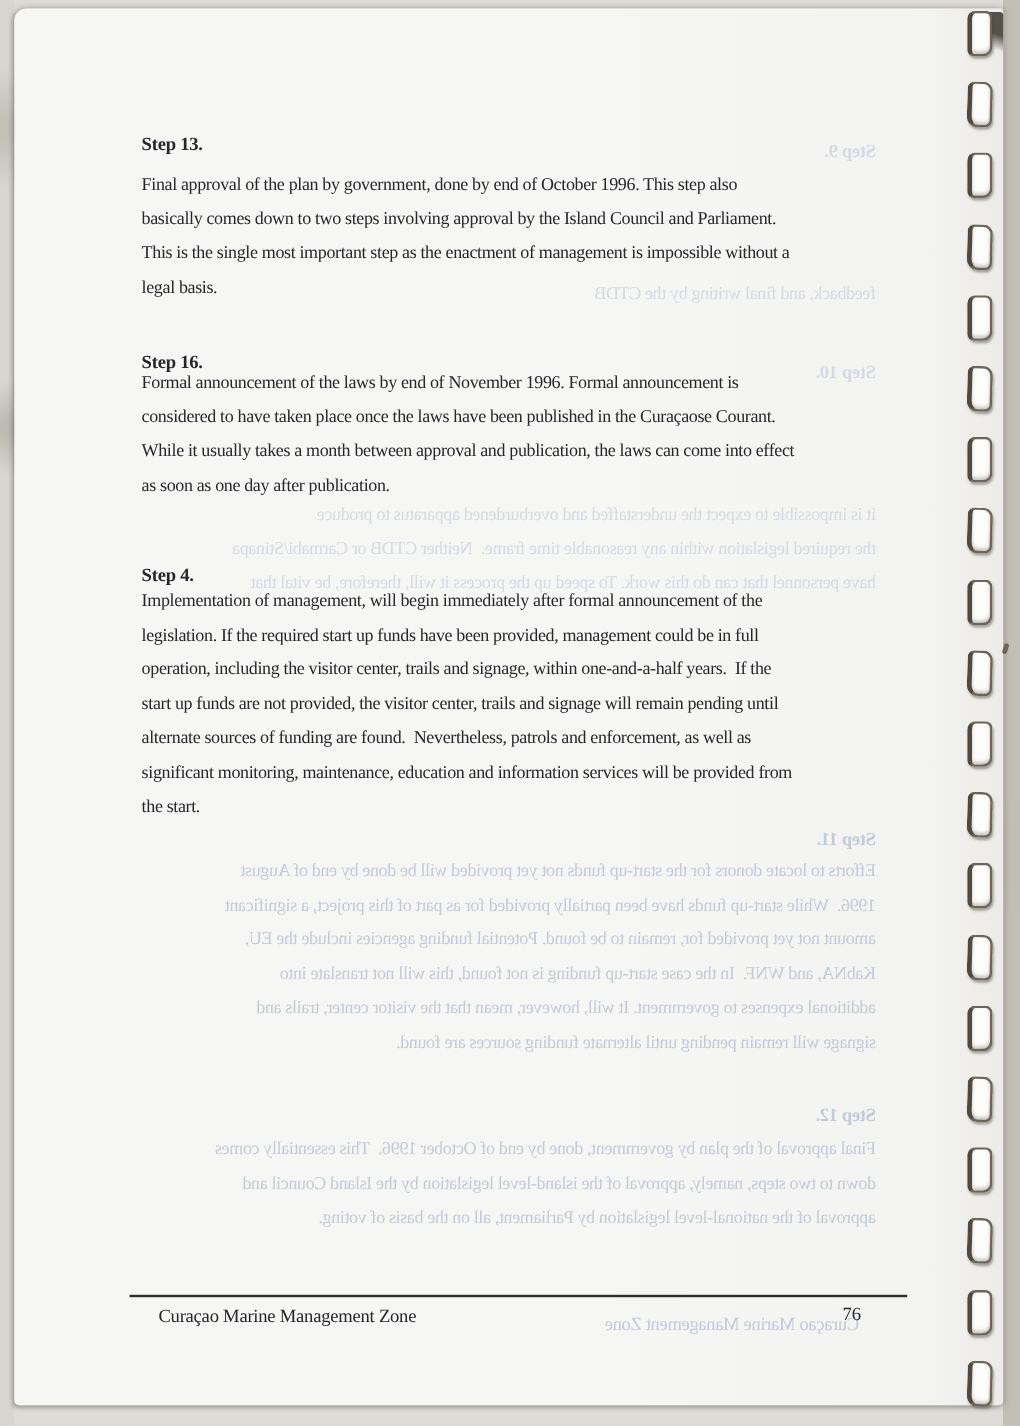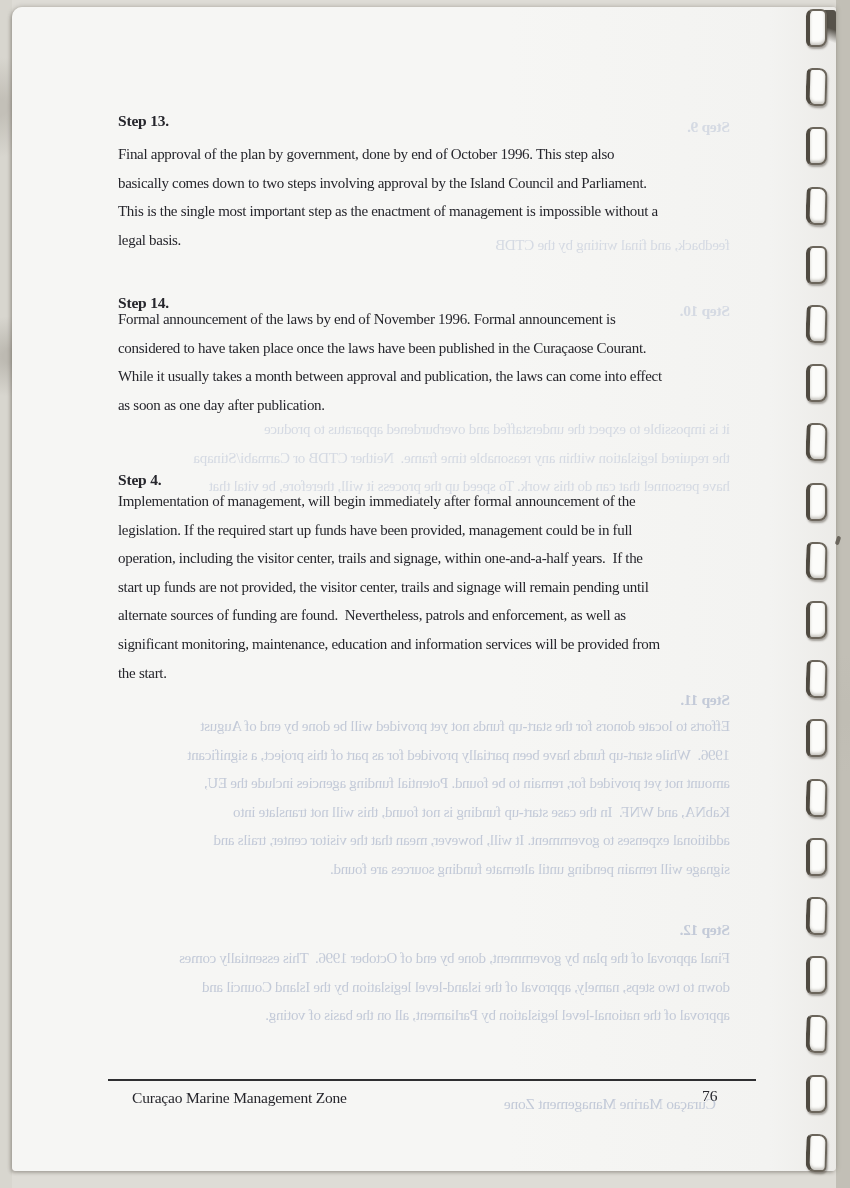--- a/index.html
+++ b/index.html
@@ -91,21 +91,21 @@
     <div class="ghost ghost-strong ghost-footer">Curaçao Marine Management Zone</div>
   </div>
 
   <div class="content">
     <div class="blk step-heading" style="top:105px">Step 13.</div>
     <div class="blk para" style="top:133px">Final approval of the plan by government, done by end of October 1996. This step also
 basically comes down to two steps involving approval by the Island Council and Parliament.
 This is the single most important step as the enactment of management is impossible without a
 legal basis.</div>
 
-    <div class="blk step-heading" style="top:287px">Step 14.</div>
+    <div class="blk step-heading" style="top:287px">Step 16.</div>
     <div class="blk para" style="top:298px">Formal announcement of the laws by end of November 1996. Formal announcement is
 considered to have taken place once the laws have been published in the Curaçaose Courant.
 While it usually takes a month between approval and publication, the laws can come into effect
 as soon as one day after publication.</div>
 
     <div class="blk step-heading" style="top:464px">Step 4.</div>
     <div class="blk para" style="top:480px">Implementation of management, will begin immediately after formal announcement of the
 legislation. If the required start up funds have been provided, management could be in full
 operation, including the visitor center, trails and signage, within one-and-a-half years.  If the
 start up funds are not provided, the visitor center, trails and signage will remain pending until

